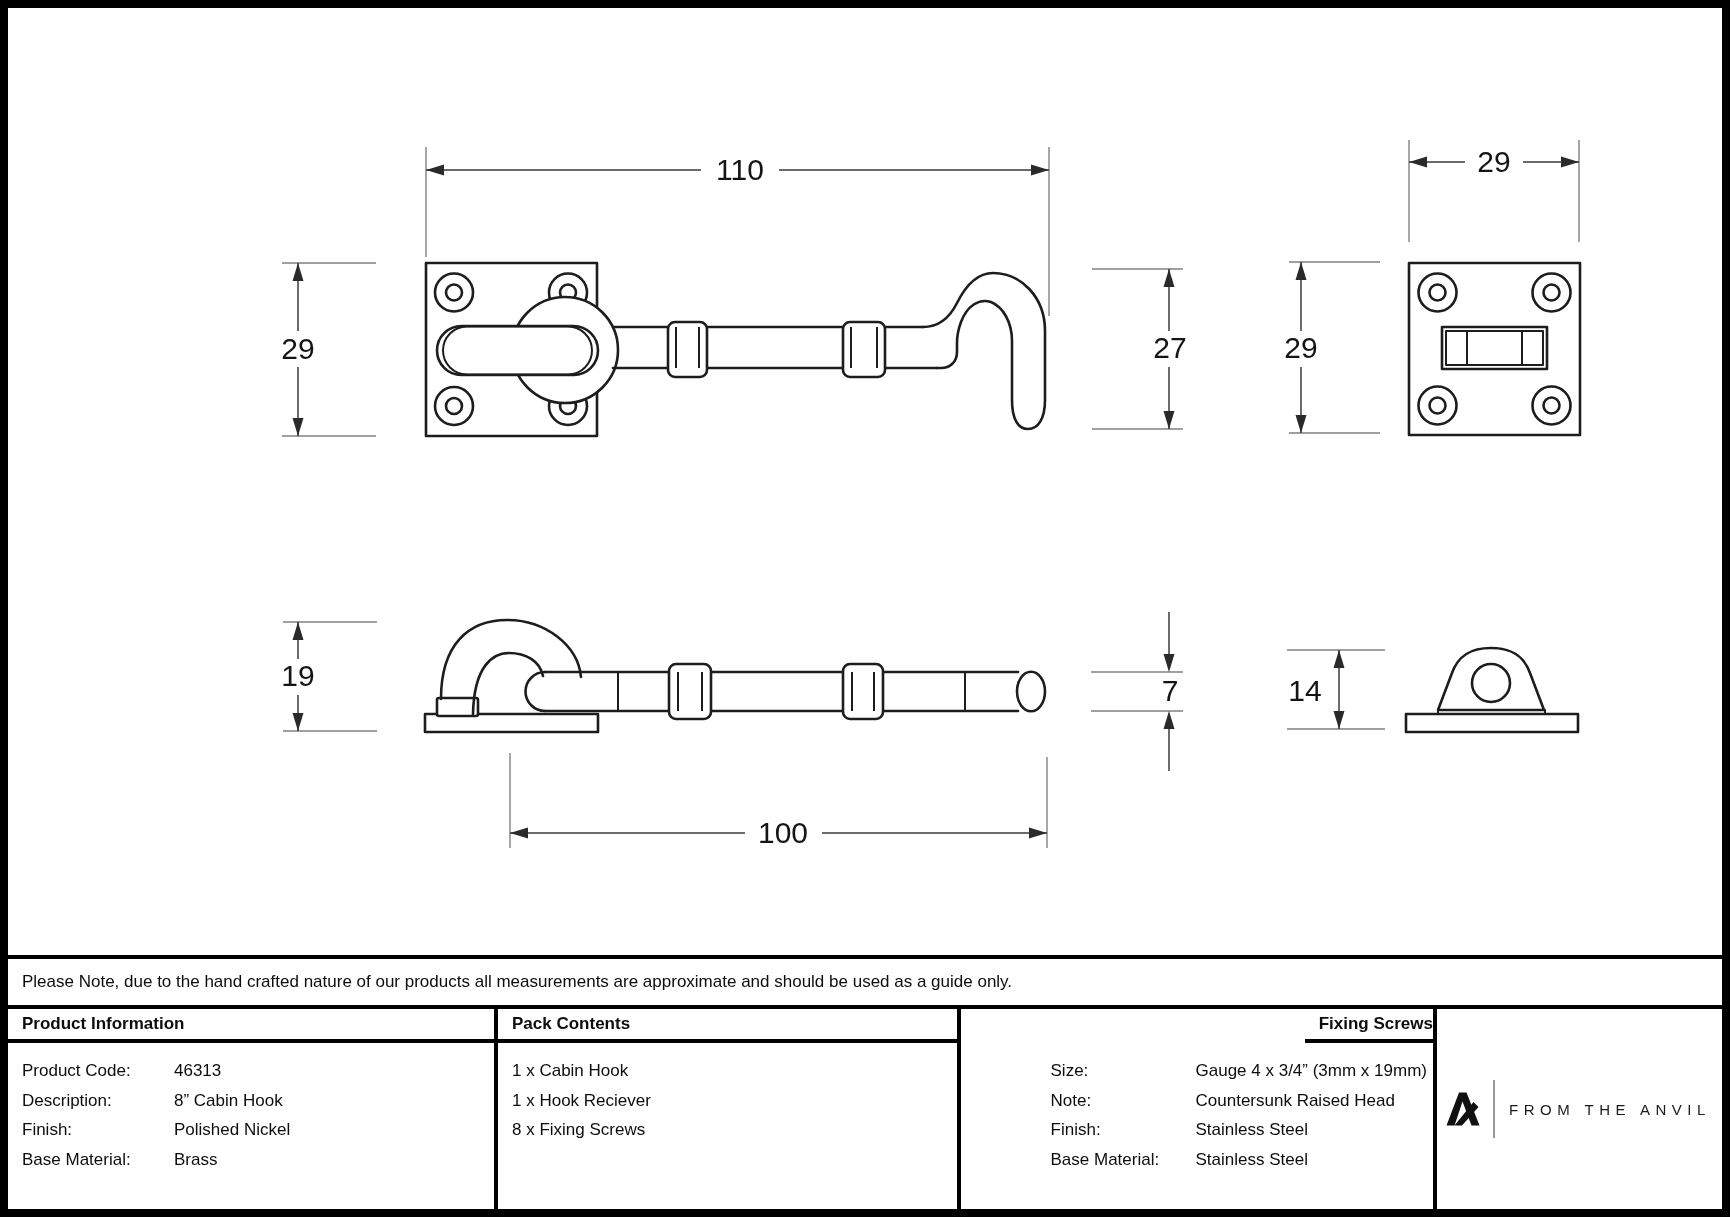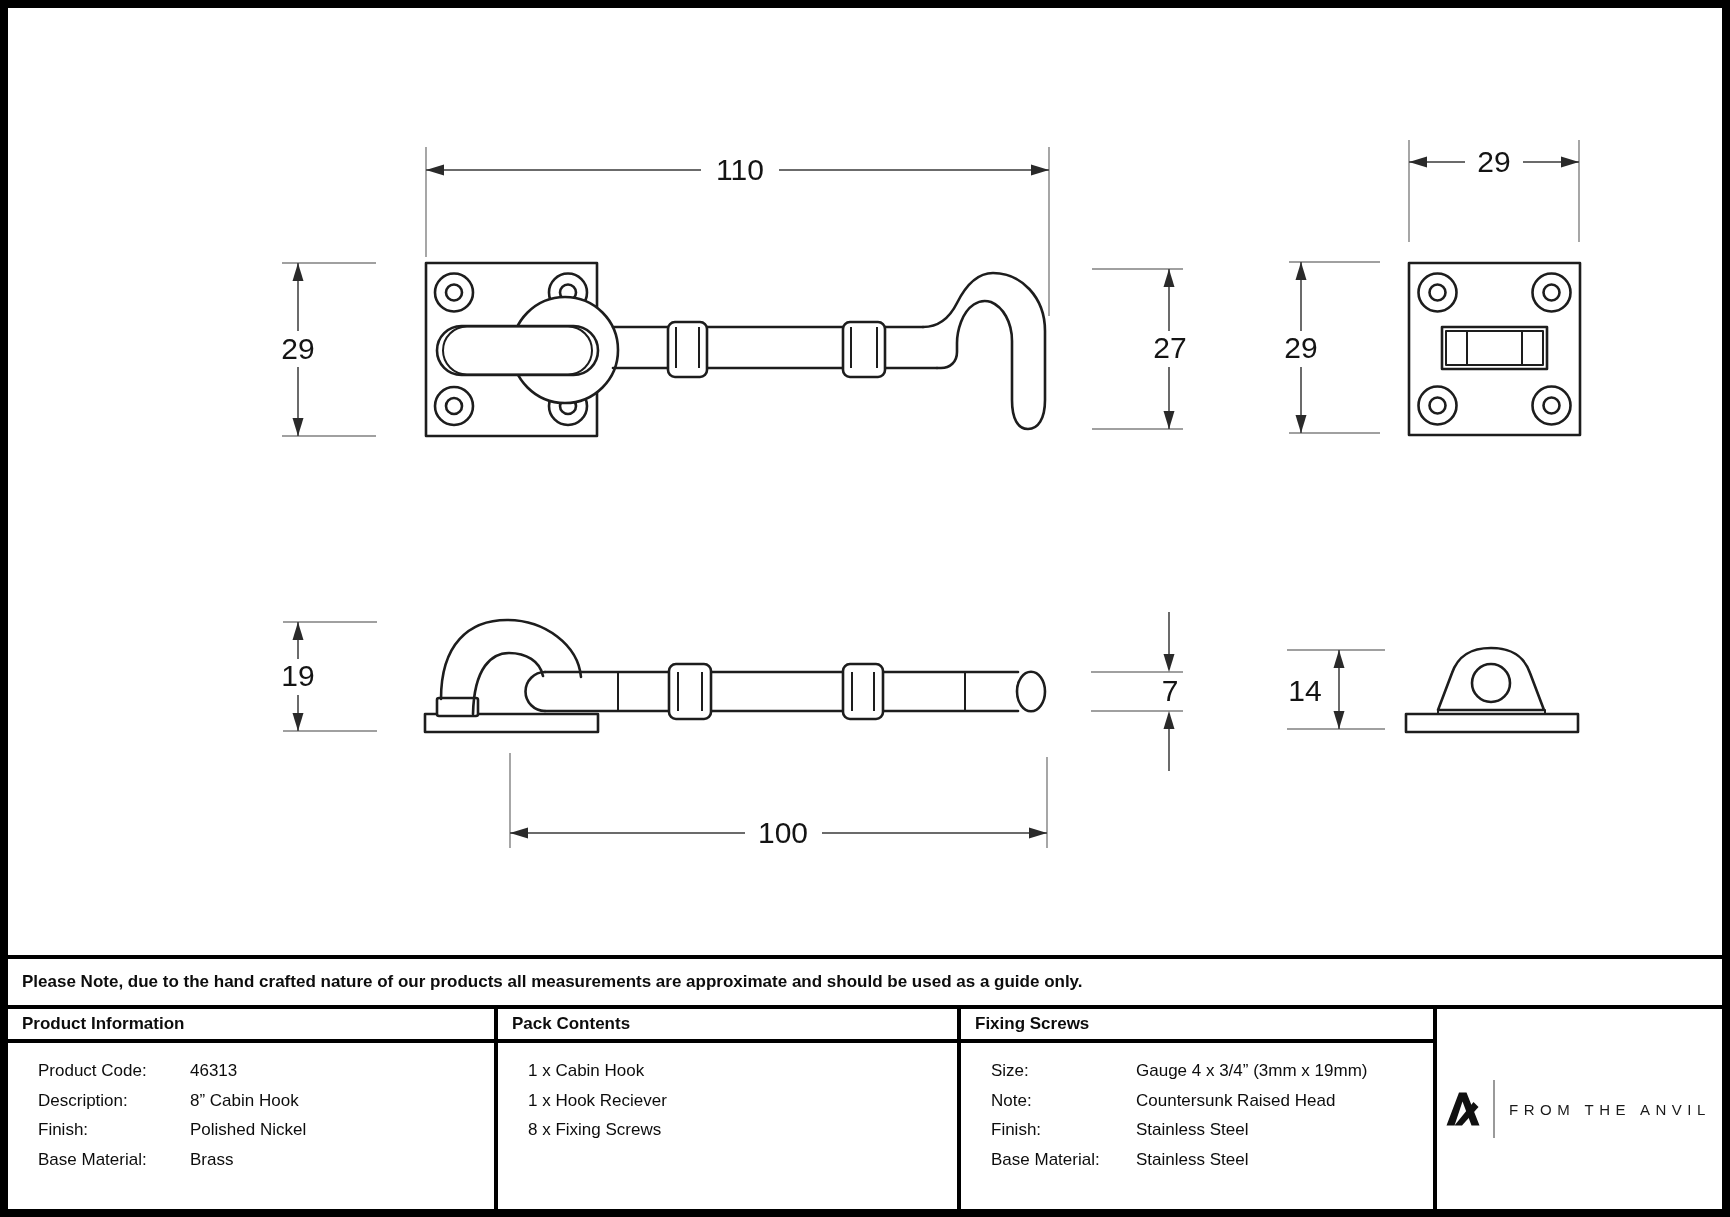--- a/index.html
+++ b/index.html
@@ -21,36 +21,36 @@
   .part-thin{fill:none;stroke:#1d1d1d;stroke-width:2;stroke-linejoin:round;}
   .dim{stroke:#3a3a3a;stroke-width:1.5;fill:none;}
   .ext{stroke:#818181;stroke-width:1.4;fill:none;}
   .ah{fill:#2a2a2a;stroke:none;}
   .dimtext{font-family:"Liberation Sans",sans-serif;font-size:30px;fill:#141414;text-anchor:middle;}
 
   
   .notebar{
     box-sizing:border-box;height:50px;border-top:4px solid #000;
     display:flex;align-items:center;padding-left:14px;
-    font-size:17px;color:#0d0d0d;background:#fff;font-weight:bold;
+    font-size:17px;color:#0d0d0d;background:#fff;
   }
   
   .spec-table{
     box-sizing:border-box;display:flex;height:204px;border-top:4px solid #000;background:#fff;
   }
   .spec-col{box-sizing:border-box;border-right:4px solid #000;display:flex;flex-direction:column;}
   .spec-col.c1{width:490px;}
   .spec-col.c2{width:463px;}
-  .spec-col.c3{width:476px;}
+  .spec-col.c3{width:476px;align-items:flex-end;}
   .spec-col.c4{width:245px;border-right:none;display:flex;flex-direction:row;align-items:center;justify-content:flex-start;padding-left:8px;}
   .col-header{
     box-sizing:border-box;height:34px;border-bottom:4px solid #000;
     display:flex;align-items:center;padding-left:14px;font-size:17px;color:#0d0d0d;font-weight:bold;
   }
-  .col-body{padding:13px 6px 0 14px;font-size:17px;color:#0d0d0d;margin-left:16px;}
+  .col-body{padding:13px 6px 0 14px;font-size:17px;color:#0d0d0d;}
   .kv{display:grid;grid-template-columns:152px 1fr;line-height:29.5px;}
   .c3 .kv{grid-template-columns:145px 1fr;}
   .plain-lines div{line-height:29.5px;}
 
   
   .brand{display:flex;align-items:center;}
   .brand-rule{width:2px;height:58px;background:#9a9a9a;margin:0 14px 0 12px;}
   .wordmark{font-size:15px;letter-spacing:5.5px;color:#1a1a1a;white-space:nowrap;}
 </style>
 </head>

